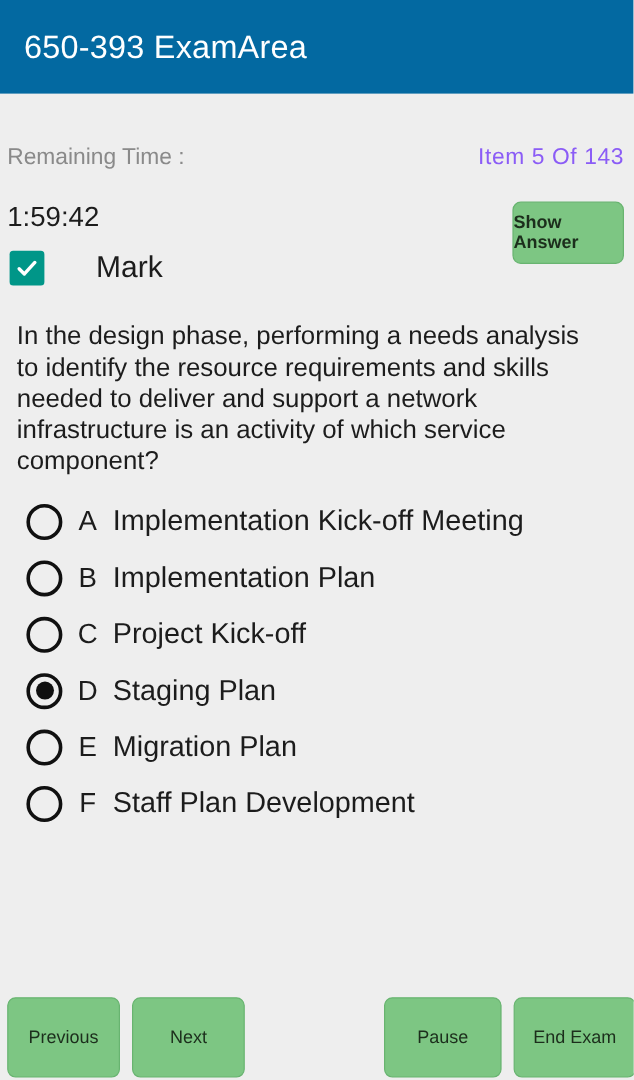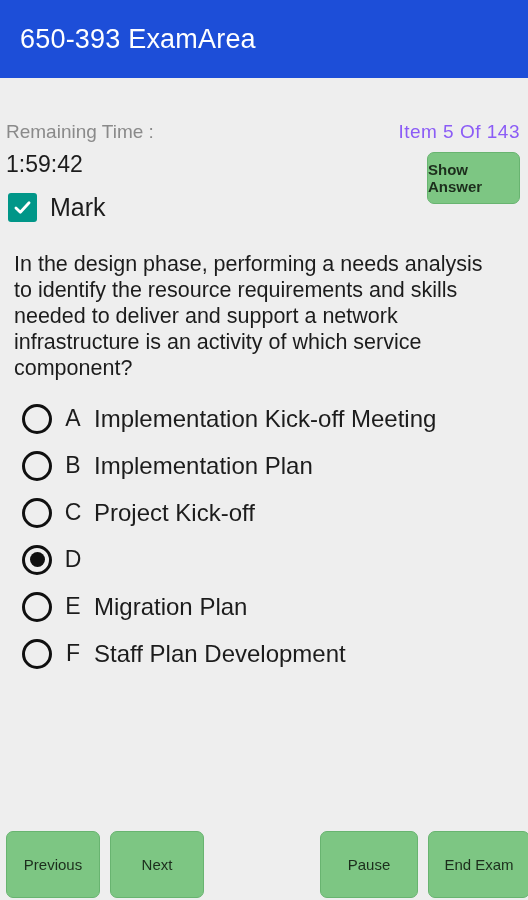--- a/index.html
+++ b/index.html
@@ -12,21 +12,21 @@
     background: #eeeeee;
     font-family: "Liberation Sans", sans-serif;
     overflow: hidden;
     position: relative;
     -webkit-font-smoothing: antialiased;
   }
 
   
   .appbar {
     height: 78px;
-    background: #1d4ed8;
+    background: #0369a1;
     display: flex;
     align-items: center;
     padding: 0 0 0 20px;
     box-sizing: border-box;
   }
   .appbar-title {
     color: #ffffff;
     font-size: 27px;
     font-weight: 400;
     letter-spacing: 0.2px;
@@ -50,33 +50,35 @@
   .item-counter {
     color: #8b5cf6;
     font-size: 19px;
     letter-spacing: 0.5px;
   }
 
   
   .midsection {
     position: relative;
     height: 96px;
+    margin-top: 16px;
   }
   .timer {
     position: absolute;
     left: 6px;
     top: 1px;
     font-size: 23px;
     color: #1c1c1c;
   }
   .mark-row {
     position: absolute;
     left: 8px;
     top: 43px;
     display: flex;
+    gap: 30px;
   }
   .checkbox {
     width: 29px;
     height: 29px;
     background: #009688;
     border-radius: 3px;
     display: flex;
     align-items: center;
     justify-content: center;
     flex: none;
@@ -233,20 +235,21 @@
 
   <div class="option">
     <span class="radio"></span>
     <span class="option-letter">C</span>
     <span class="option-text">Project Kick-off</span>
   </div>
 
   <div class="option">
     <span class="radio selected"></span>
     <span class="option-letter">D</span>
+    <span class="option-text">Staging Plan</span>
   </div>
 
   <div class="option">
     <span class="radio"></span>
     <span class="option-letter">E</span>
     <span class="option-text">Migration Plan</span>
   </div>
 
   <div class="option">
     <span class="radio"></span>

